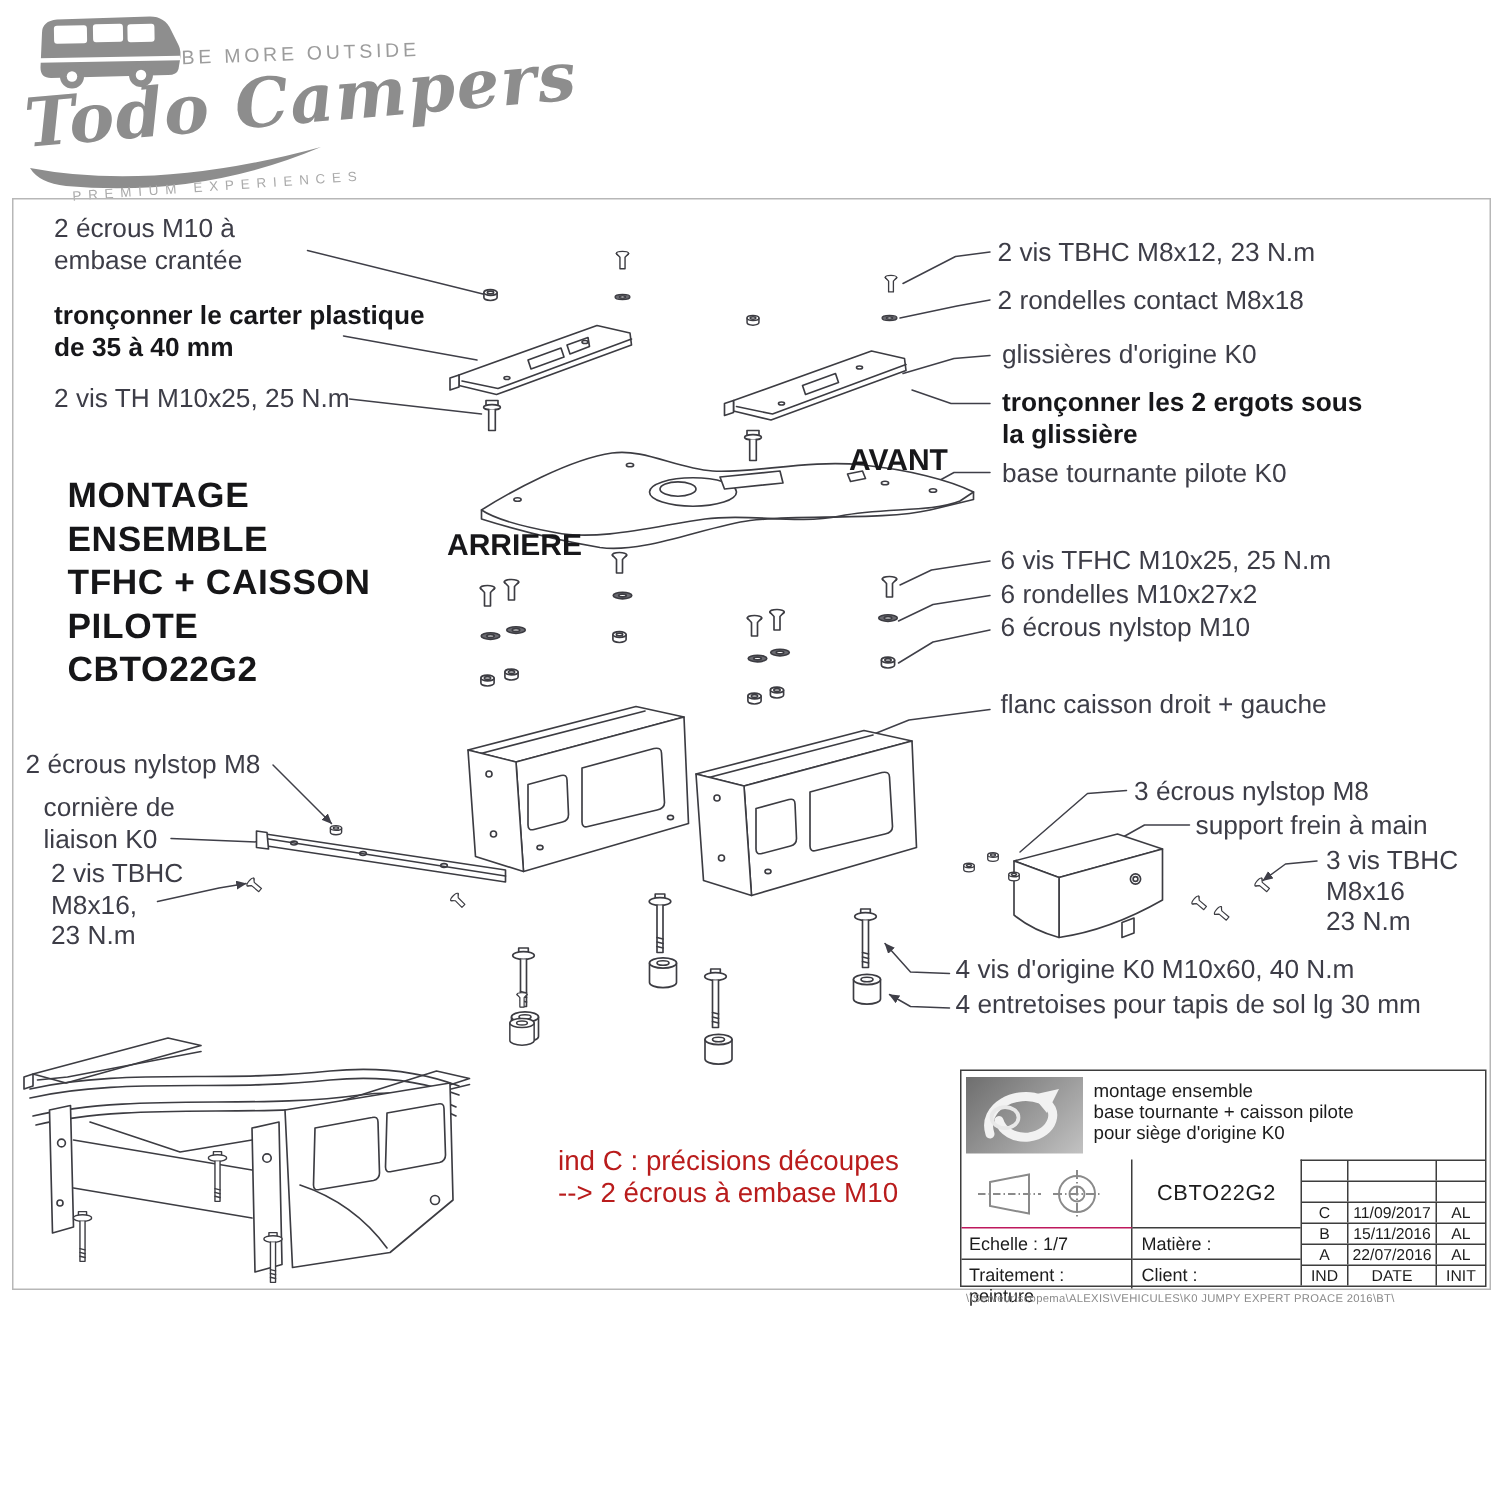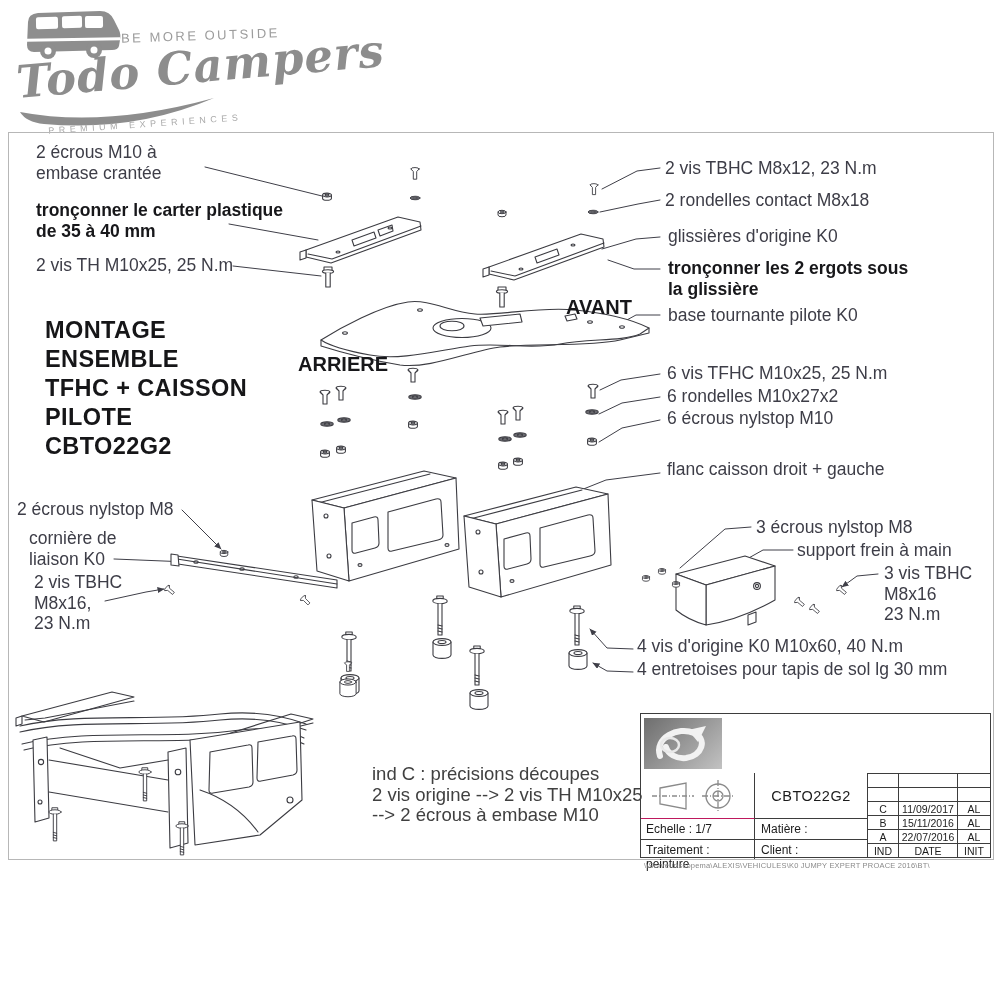--- a/index.html
+++ b/index.html
@@ -18,21 +18,21 @@
   
   #frame{left:8px;top:132px;width:984px;height:726px;border:1px solid #b7b7b7;}
   
   .lbl{position:absolute;font-size:17.5px;line-height:20.5px;color:#3d3d47;
        white-space:pre-line;}
   .lbl.b{font-weight:bold;color:#17171a;}
   #main-title{left:45px;top:316px;font-size:23.5px;line-height:29px;
        font-weight:bold;color:#161618;white-space:pre-line;letter-spacing:.4px;}
   .dir{position:absolute;font-weight:bold;font-size:20px;color:#17171a;}
   
-  #rev-note{left:372px;top:764px;font-size:18.5px;line-height:20.5px;color:#404040;}
+  #rev-note{left:372px;top:764px;font-size:18.5px;line-height:20.5px;color:#b91c1c;}
   #rev-note .in{padding-left:56px;}
   
   #tb{left:640px;top:713px;width:351px;height:145px;border:1px solid #3d3d3d;
       font-size:12px;color:#1c1c1c;box-sizing:border-box;}
   #tb .cell{position:absolute;box-sizing:border-box;}
   #tb-logo{left:3px;top:4px;width:78px;height:51px;
       background:linear-gradient(135deg,#6e6e6e 0%,#9b9b9b 55%,#c2c2c2 100%);}
   #tb-desc{left:88px;top:6px;width:255px;font-size:12.5px;line-height:14px;
       white-space:pre-line;}
   #tb-sym{left:0;top:59px;width:114px;height:45px;border-right:1px solid #3d3d3d;
@@ -336,32 +336,34 @@
 <div class="abs" id="main-title">MONTAGE
 ENSEMBLE
 TFHC + CAISSON
 PILOTE
 CBTO22G2</div>
 <div class="dir" style="left:298px;top:353px">ARRIERE</div>
 <div class="dir" style="left:566px;top:296px">AVANT</div>
 
 <div class="abs" id="rev-note">
   <div>ind C : précisions découpes</div>
-  <div>2 vis origine --&gt; 2 vis TH M10x25</div>
   <div>--&gt; 2 écrous à embase M10</div>
 </div>
 
 <div class="abs" id="tb">
   <div class="cell" id="tb-logo">
     <svg width="78" height="51" viewBox="0 0 78 51">
       <path d="M16,38 C10,20 34,8 50,15 C64,21 58,38 42,40 C32,41 24,36 22,29" stroke="#f2f2f2" stroke-width="6" fill="none" stroke-linecap="round"></path>
       <path d="M44,12 L62,8 L54,24 Z" fill="#f2f2f2"></path>
       <ellipse cx="26" cy="27" rx="9" ry="7" stroke="#e8e8e8" stroke-width="2.5" fill="none"></ellipse>
     </svg>
   </div>
+  <div class="cell" id="tb-desc">montage ensemble
+base tournante + caisson pilote
+pour siège d'origine K0</div>
   <div class="cell" id="tb-sym">
     <svg width="100" height="38" viewBox="0 0 100 38" stroke="#8a8a8a" fill="none" stroke-width="1.3">
       <path d="M12,11 L38,6 L38,32 L12,27 Z"></path>
       <line x1="4" y1="19" x2="46" y2="19" stroke-dasharray="5,2,1,2"></line>
       <circle cx="70" cy="19" r="12"></circle>
       <circle cx="70" cy="19" r="5"></circle>
       <line x1="54" y1="19" x2="86" y2="19" stroke-dasharray="6,2,1,2"></line>
       <line x1="70" y1="3" x2="70" y2="35" stroke-dasharray="6,2,1,2"></line>
     </svg>
   </div>

